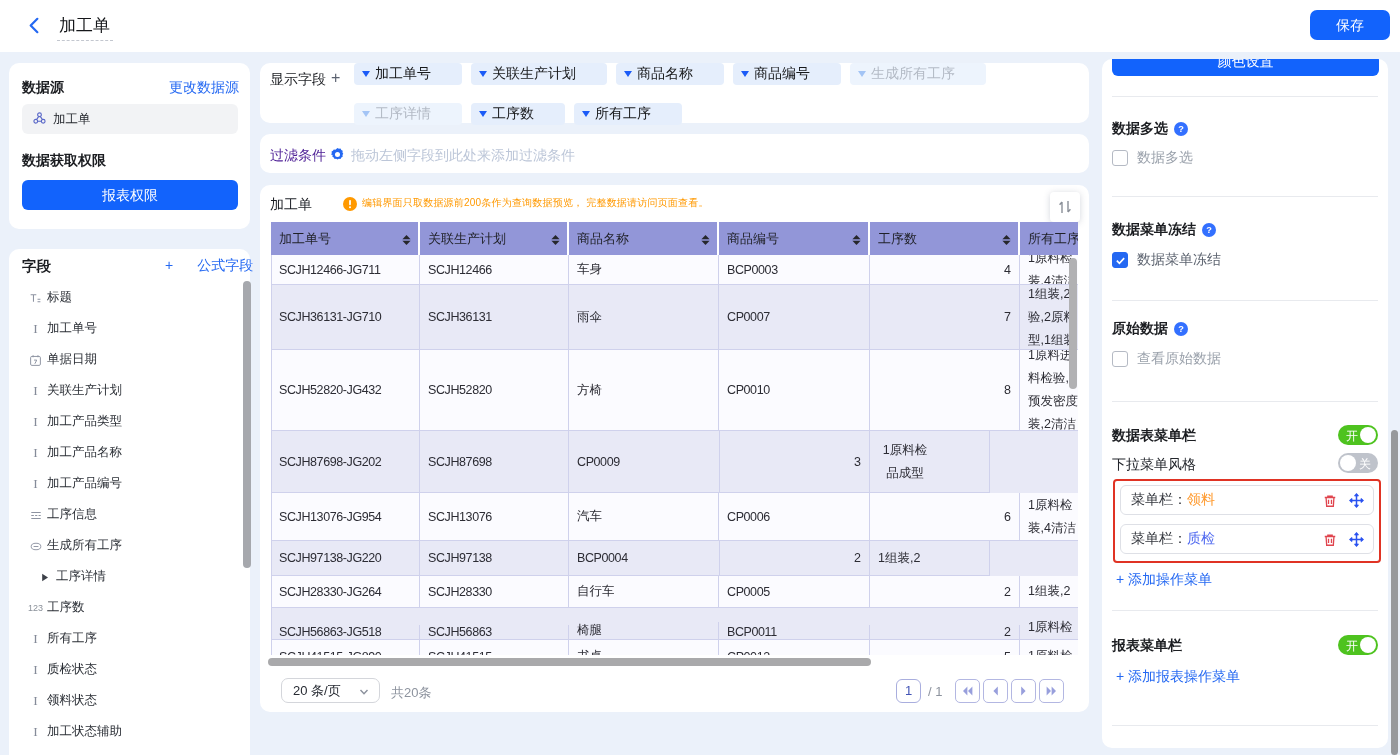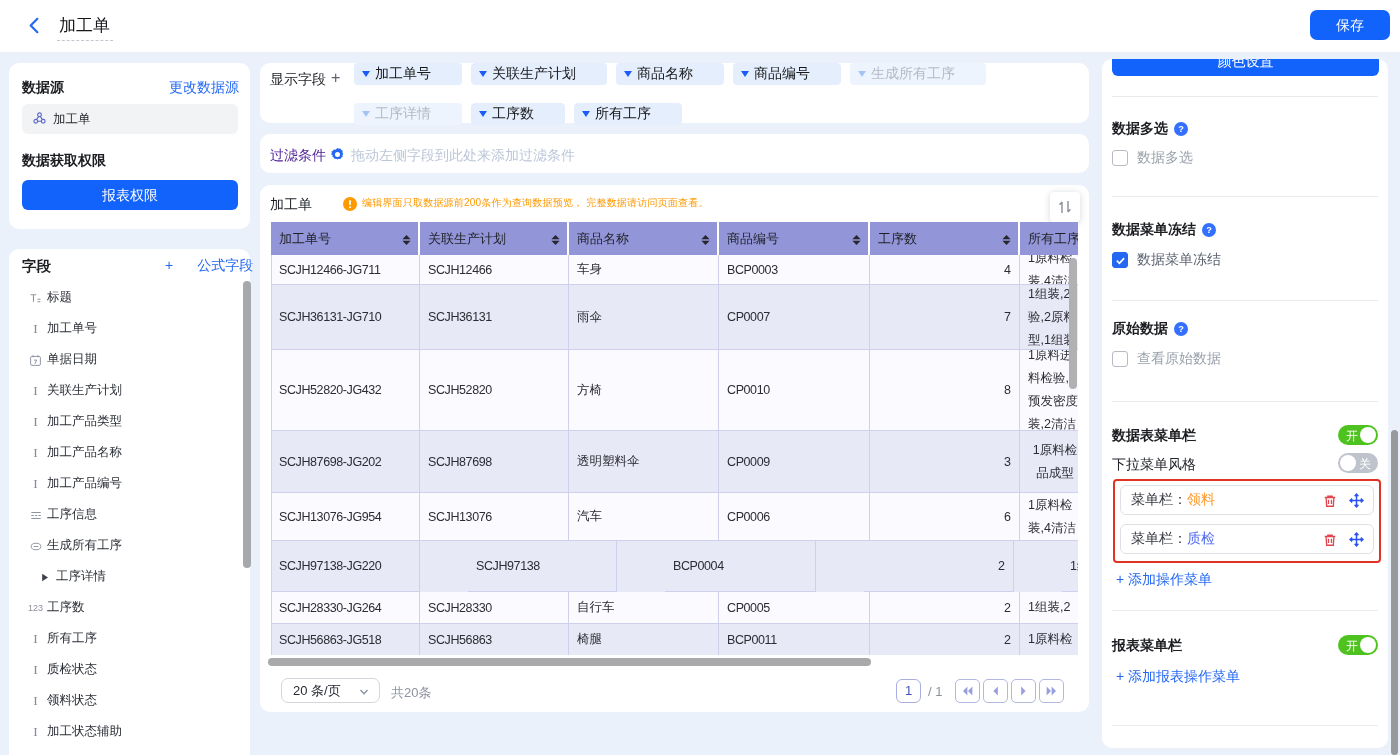--- a/index.html
+++ b/index.html
@@ -275,57 +275,56 @@
       <div class="tc c3">方椅</div>
       <div class="tc c4">CP0010</div>
       <div class="tc c5" style="justify-content:flex-end;">8</div>
       <div class="tc c6 c6w">
         <div class="wraptxt">1原料进<br>料检验,<br>预发密度<br>装,2清洁</div>
       </div>
     </div>
     <div class="trow rowB" style="height:62px;text-align:center;">
       <div class="tc c1">SCJH87698-JG202</div>
       <div class="tc c2">SCJH87698</div>
-      <div class="tc c3">透明塑料伞</div>
       <div class="tc c4">CP0009</div>
       <div class="tc c5" style="justify-content:flex-end;">3</div>
       <div class="tc c6 c6w">
         <div class="wraptxt">1原料检<br>品成型</div>
       </div>
     </div>
     <div class="trow rowA" style="height:48px;">
       <div class="tc c1">SCJH13076-JG954</div>
       <div class="tc c2">SCJH13076</div>
       <div class="tc c3">汽车</div>
       <div class="tc c4">CP0006</div>
       <div class="tc c5" style="justify-content:flex-end;">6</div>
       <div class="tc c6 c6w">
         <div class="wraptxt">1原料检<br>装,4清洁</div>
       </div>
     </div>
-    <div class="trow rowB" style="height:51px;gap:48px;">
+    <div class="trow rowB" style="height:35px;">
       <div class="tc c1">SCJH97138-JG220</div>
       <div class="tc c2">SCJH97138</div>
       <div class="tc c4">BCP0004</div>
       <div class="tc c5" style="justify-content:flex-end;">2</div>
       <div class="tc c6 c6w">
         <div class="wraptxt">1组装,2</div>
       </div>
     </div>
     <div class="trow rowA" style="height:32px;">
       <div class="tc c1">SCJH28330-JG264</div>
       <div class="tc c2">SCJH28330</div>
       <div class="tc c3">自行车</div>
       <div class="tc c4">CP0005</div>
       <div class="tc c5" style="justify-content:flex-end;">2</div>
       <div class="tc c6 c6w">
         <div class="wraptxt">1组装,2</div>
       </div>
     </div>
-    <div class="trow rowB" style="height:32px;">
+    <div class="trow rowB" style="height:32px;align-items:flex-end;">
       <div class="tc c1">SCJH56863-JG518</div>
       <div class="tc c2">SCJH56863</div>
       <div class="tc c3">椅腿</div>
       <div class="tc c4">BCP0011</div>
       <div class="tc c5" style="justify-content:flex-end;">2</div>
       <div class="tc c6 c6w">
         <div class="wraptxt">1原料检</div>
       </div>
     </div>
     <div class="trow rowA" style="height:34px;">

